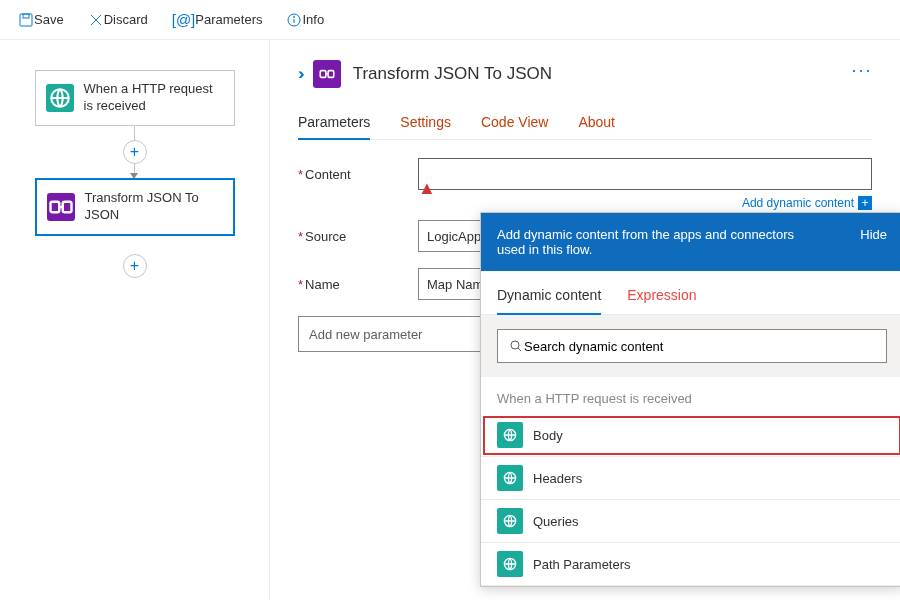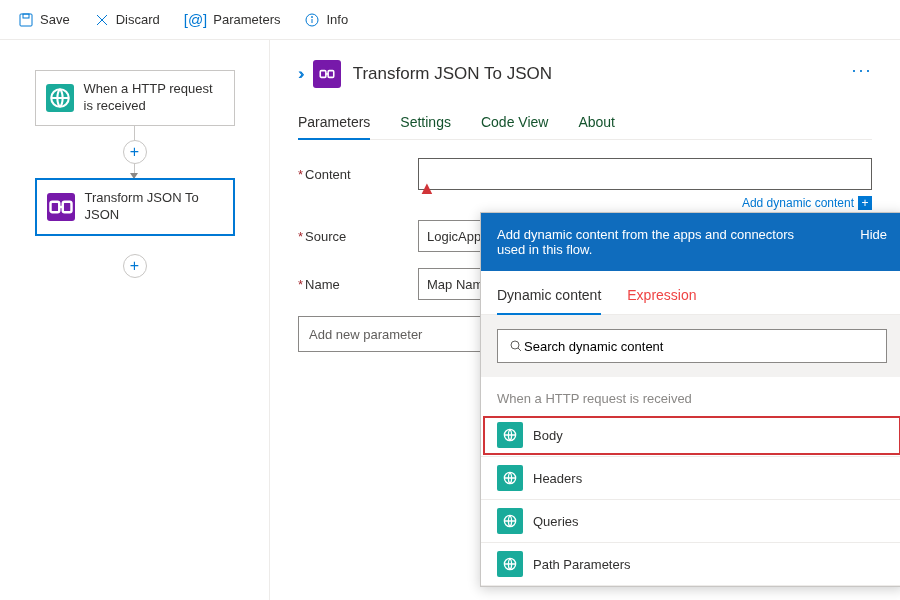--- a/index.html
+++ b/index.html
@@ -1,38 +1,38 @@
 <!DOCTYPE html>
 <html><head>
 <meta charset="utf-8">
 <style>
 *{box-sizing:border-box;margin:0;padding:0;font-family:"Segoe UI",Arial,sans-serif}
 body{width:900px;height:600px;background:#fff;overflow:hidden;font-size:13px;color:#323130}
 .toolbar{height:40px;border-bottom:1px solid #edebe9;display:flex;align-items:center;padding:0 8px;gap:4px}
-.tb-btn{display:flex;align-items:center;gap:6px;padding:4px 10px;color:#323130;cursor:pointer}
+.tb-btn{display:flex;align-items:center;padding:4px 10px;color:#323130;cursor:pointer}
 .tb-btn svg{stroke:#0078d4;fill:none}
 .tb-btn .ico{color:#0078d4;font-size:15px}
 .main{display:flex;height:560px}
 .canvas{width:270px;border-right:1px solid #edebe9;position:relative;padding-top:30px}
 .node{width:200px;margin:0 auto;border:1px solid #c8c6c4;background:#fff;display:flex;padding:10px 10px;gap:10px;align-items:center;position:relative}
 .node.selected{border:2px solid #0078d4}
 .node-ico{width:28px;height:28px;border-radius:3px;display:flex;align-items:center;justify-content:center;flex-shrink:0}
 .node-ico.teal{background:#1aab9b}
 .node-ico.purple{background:#7719aa}
 .node-txt{font-size:13px;line-height:1.3}
 .conn{width:1px;height:26px;background:#c8c6c4;margin:0 auto;position:relative}
 .conn::after{content:"";position:absolute;bottom:-1px;left:-4px;border-left:4px solid transparent;border-right:4px solid transparent;border-top:6px solid #8a8886}
 .plusbtn{width:24px;height:24px;border-radius:50%;border:1px solid #c8c6c4;background:#fff;display:flex;align-items:center;justify-content:center;color:#0078d4;margin:0 auto;font-size:16px;cursor:pointer;position:relative;z-index:2}
 .plus-wrap{position:relative;height:24px;margin-top:-12px;margin-bottom:-12px;z-index:3}
 .detail{flex:1;position:relative;padding:20px 28px 0 28px}
 .card-header{display:flex;align-items:center;gap:12px;margin-bottom:18px}
 .chevrons{color:#0078d4;font-size:16px;letter-spacing:-4px}
 .card-title{font-size:17px;color:#323130}
 .tabs{display:flex;gap:30px;border-bottom:1px solid #edebe9;margin-bottom:18px}
-.tab{padding:8px 0;color:#14532d;cursor:pointer;font-size:14px}
+.tab{padding:8px 0;color:#c2410c;cursor:pointer;font-size:14px}
 .tab.active{color:#323130;border-bottom:2px solid #0078d4;margin-bottom:-1px}
 .form-row{display:flex;align-items:center;margin-bottom:16px}
 .form-label{width:120px;font-size:13px;color:#323130}
 .form-label .req{color:#a4262c;margin-right:2px}
 .form-input{flex:1;height:32px;border:1px solid #605e5c;padding:0 8px;font-size:13px;outline:none}
 .form-select{flex:1;height:32px;border:1px solid #8a8886;padding:0 8px;font-size:13px;background:#fff;color:#323130;display:flex;align-items:center}
 .add-dyn{text-align:right;margin:-10px 0 10px 120px;font-size:12px}
 .add-dyn a{color:#0078d4;text-decoration:none}
 .add-dyn .plus-sq{display:inline-block;width:14px;height:14px;background:#0078d4;color:#fff;text-align:center;line-height:14px;font-size:12px;margin-left:4px}
 .new-param{border:1px solid #8a8886;height:36px;display:flex;align-items:center;justify-content:space-between;padding:0 10px;color:#605e5c;margin-top:4px}

